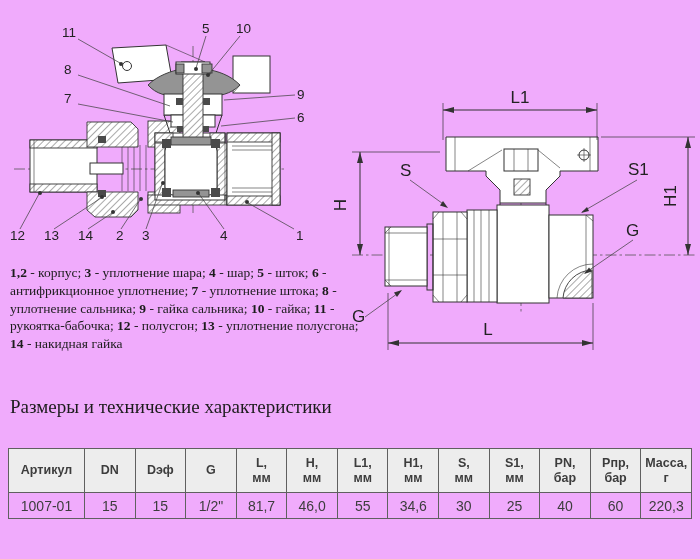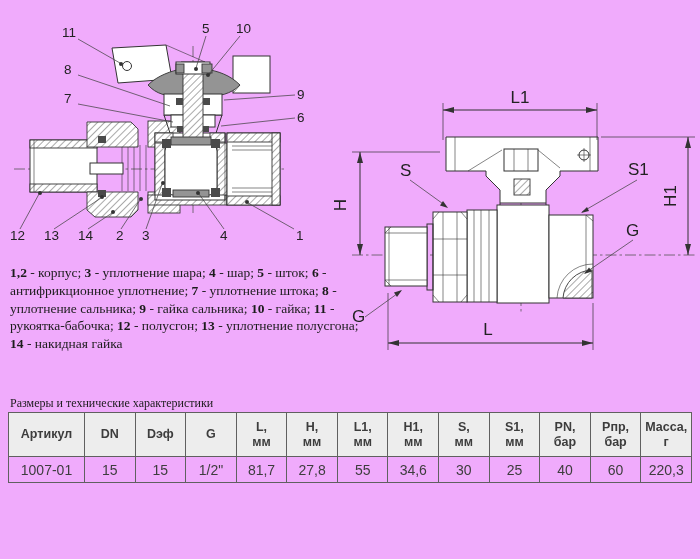--- a/index.html
+++ b/index.html
@@ -20,22 +20,22 @@
   .arr {fill:#333;stroke:none;}
   .dot {fill:#333;stroke:none;}
   text.co {font:13.5px "Liberation Sans",sans-serif;fill:#222;}
   text.dim{font:17px "Liberation Sans",sans-serif;fill:#222;}
   
   .legend{position:absolute;left:10px;top:264px;width:354px;margin:0;
           font-family:Liberation Serif, serif;font-size:13.5px;line-height:1.32;color:#1c1c1c;}
   .legend b{font-weight:bold;}
   
   .tbl-title{position:absolute;left:10px;top:396px;margin:0;font-family:"Liberation Serif",serif;
-             font-size:12px;font-weight:normal;color:#1c1c1c;}
-  table.spec{position:absolute;left:8px;top:412px;width:684px;border-collapse:collapse;
+             font-size:19px;font-weight:normal;color:#1c1c1c;}
+  table.spec{position:absolute;left:8px;top:448px;width:684px;border-collapse:collapse;
              table-layout:fixed;color:#3d3d3d;padding-left:22px;}
   table.spec th,table.spec td{border:1.4px solid #606060;text-align:center;vertical-align:middle;padding:0;}
   table.spec thead th{background:#ededed;height:43px;font-weight:bold;font-size:12.5px;line-height:15px;}
   table.spec tbody td{height:25px;font-size:14px;}
   .hl1,.hl2{display:block;}
 </style>
 </head>
 <body>
 
 <div class="page">
@@ -336,21 +336,21 @@
           </th>
     </tr>
   </thead>
   <tbody>
     <tr>
       <td>1007-01</td>
       <td>15</td>
       <td>15</td>
       <td>1/2"</td>
       <td>81,7</td>
-      <td>27,8</td>
+      <td>46,0</td>
       <td>55</td>
       <td>34,6</td>
       <td>30</td>
       <td>25</td>
       <td>40</td>
       <td>60</td>
       <td>220,3</td>
     </tr>
   </tbody>
 </table>

